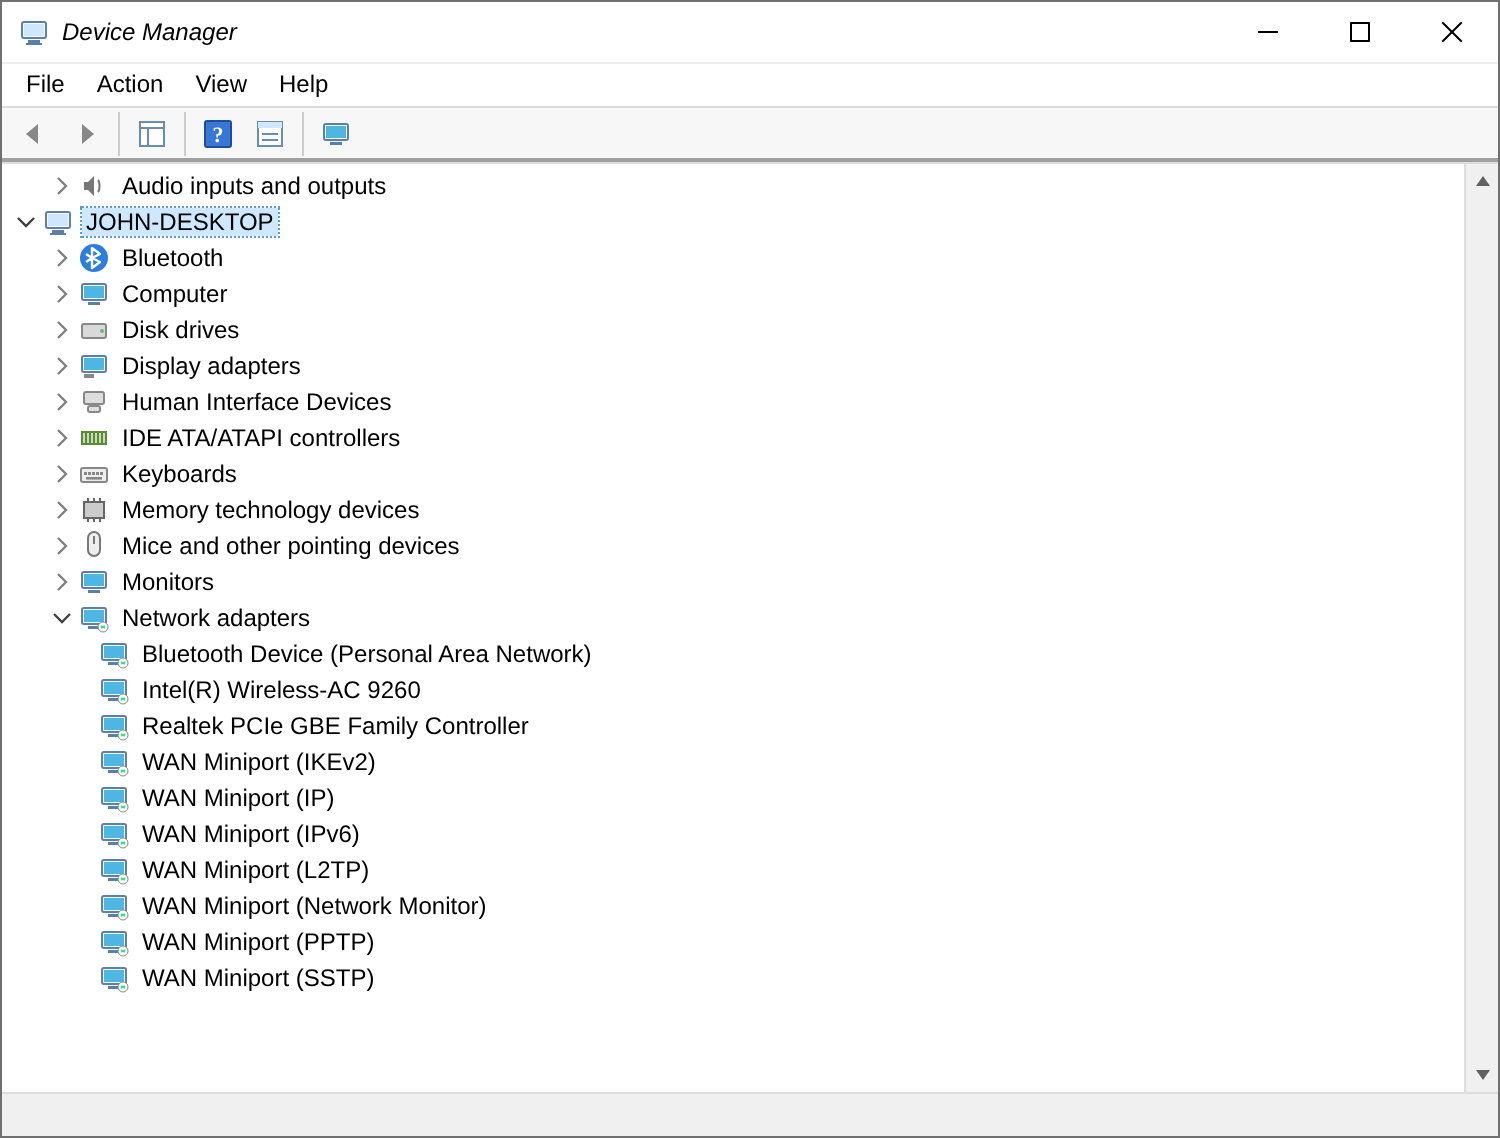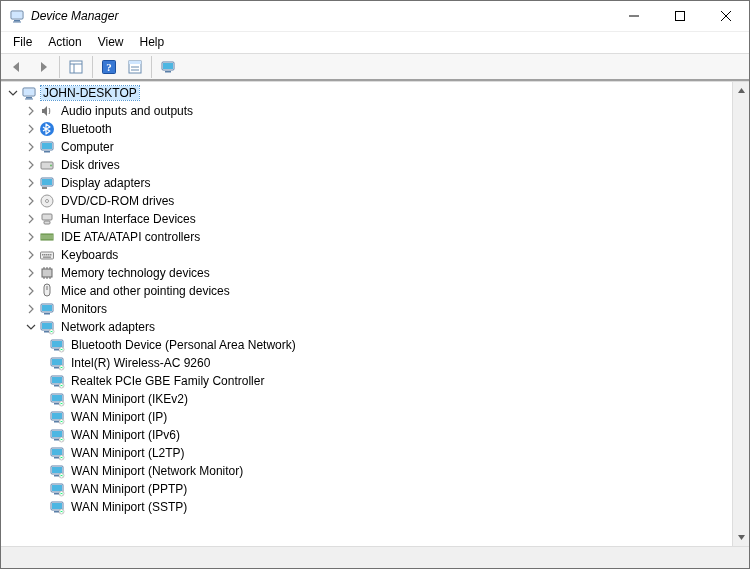--- a/index.html
+++ b/index.html
@@ -120,50 +120,50 @@
       <svg width="16" height="16" viewBox="0 0 16 16">
         <rect x="2" y="3" width="12" height="8" rx="1" fill="#fff" stroke="#5a7fa8"></rect>
         <rect x="3" y="4" width="10" height="6" fill="#4db6e2"></rect>
         <rect x="5" y="12" width="6" height="1.5" fill="#5a7fa8"></rect>
       </svg>
     </div>
   </div>
 
   <div class="content">
     <div class="tree" id="tree">
-        <div class="node lvl0 selected">
-          <span class="expander">
-            <svg width="10" height="10" viewBox="0 0 10 10">
-              <path d="M1 3 L5 7 L9 3" fill="none" stroke="#404040" stroke-width="1.2"></path>
-            </svg>
-          </span>
-          <span class="node-icon">
-            <svg width="16" height="16" viewBox="0 0 16 16">
-              <rect x="2" y="3" width="12" height="8" rx="1" fill="#fff" stroke="#5a7fa8"></rect>
-              <rect x="3" y="4" width="10" height="6" fill="#cfe6ff"></rect>
-              <rect x="5" y="12" width="6" height="1.5" fill="#5a7fa8"></rect>
-              <rect x="4" y="13.5" width="8" height="1" fill="#5a7fa8"></rect>
-            </svg>
-          </span>
-          <span class="node-label">JOHN-DESKTOP</span>
-        </div>
         <div class="node lvl1">
           <span class="expander">
             <svg width="10" height="10" viewBox="0 0 10 10">
               <path d="M3 1 L7 5 L3 9" fill="none" stroke="#808080" stroke-width="1.2"></path>
             </svg>
           </span>
           <span class="node-icon">
             <svg width="16" height="16" viewBox="0 0 16 16">
               <path d="M3 6h2l3-3v10l-3-3H3z" fill="#777"></path>
               <path d="M10 5c1 1 1 5 0 6" fill="none" stroke="#777"></path>
             </svg>
           </span>
           <span class="node-label">Audio inputs and outputs</span>
         </div>
+        <div class="node lvl0 selected">
+          <span class="expander">
+            <svg width="10" height="10" viewBox="0 0 10 10">
+              <path d="M1 3 L5 7 L9 3" fill="none" stroke="#404040" stroke-width="1.2"></path>
+            </svg>
+          </span>
+          <span class="node-icon">
+            <svg width="16" height="16" viewBox="0 0 16 16">
+              <rect x="2" y="3" width="12" height="8" rx="1" fill="#fff" stroke="#5a7fa8"></rect>
+              <rect x="3" y="4" width="10" height="6" fill="#cfe6ff"></rect>
+              <rect x="5" y="12" width="6" height="1.5" fill="#5a7fa8"></rect>
+              <rect x="4" y="13.5" width="8" height="1" fill="#5a7fa8"></rect>
+            </svg>
+          </span>
+          <span class="node-label">JOHN-DESKTOP</span>
+        </div>
         <div class="node lvl1">
           <span class="expander">
             <svg width="10" height="10" viewBox="0 0 10 10">
               <path d="M3 1 L7 5 L3 9" fill="none" stroke="#808080" stroke-width="1.2"></path>
             </svg>
           </span>
           <span class="node-icon">
             <svg width="16" height="16" viewBox="0 0 16 16">
               <circle cx="8" cy="8" r="7" fill="#2b7de1"></circle>
               <path d="M7 3v10l4-3-4-2 4-2-4-3z M4 6l3 2 M4 10l3-2" fill="none" stroke="#fff" stroke-width="1.2" stroke-linejoin="round"></path>
@@ -207,34 +207,20 @@
             </svg>
           </span>
           <span class="node-icon">
             <svg width="16" height="16" viewBox="0 0 16 16">
               <rect x="2" y="3" width="12" height="8" rx="1" fill="#fff" stroke="#5a7fa8"></rect>
               <rect x="3" y="4" width="10" height="6" fill="#4db6e2"></rect>
               <rect x="3" y="12" width="5" height="2" fill="#888"></rect>
             </svg>
           </span>
           <span class="node-label">Display adapters</span>
-        </div>
-        <div class="node lvl1">
-          <span class="expander">
-            <svg width="10" height="10" viewBox="0 0 10 10">
-              <path d="M3 1 L7 5 L3 9" fill="none" stroke="#808080" stroke-width="1.2"></path>
-            </svg>
-          </span>
-          <span class="node-icon">
-            <svg width="16" height="16" viewBox="0 0 16 16">
-              <circle cx="8" cy="8" r="6" fill="#eee" stroke="#999"></circle>
-              <circle cx="8" cy="8" r="1.5" fill="#fff" stroke="#999"></circle>
-            </svg>
-          </span>
-          <span class="node-label">DVD/CD-ROM drives</span>
         </div>
         <div class="node lvl1">
           <span class="expander">
             <svg width="10" height="10" viewBox="0 0 10 10">
               <path d="M3 1 L7 5 L3 9" fill="none" stroke="#808080" stroke-width="1.2"></path>
             </svg>
           </span>
           <span class="node-icon">
             <svg width="16" height="16" viewBox="0 0 16 16">
               <rect x="3" y="3" width="10" height="6" rx="1" fill="#ddd" stroke="#888"></rect>

